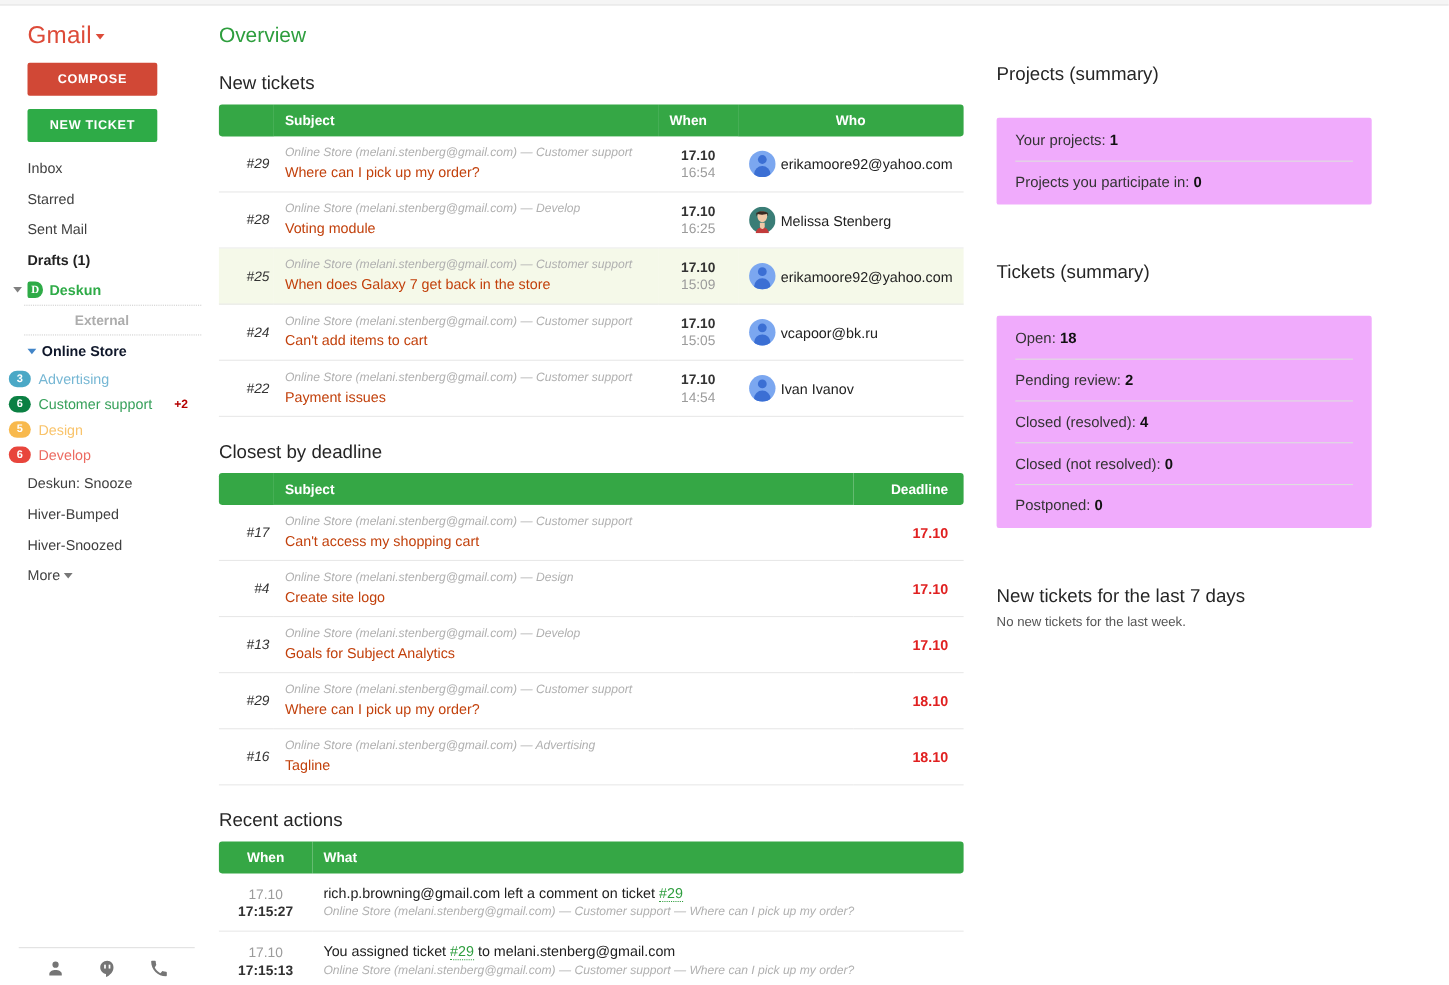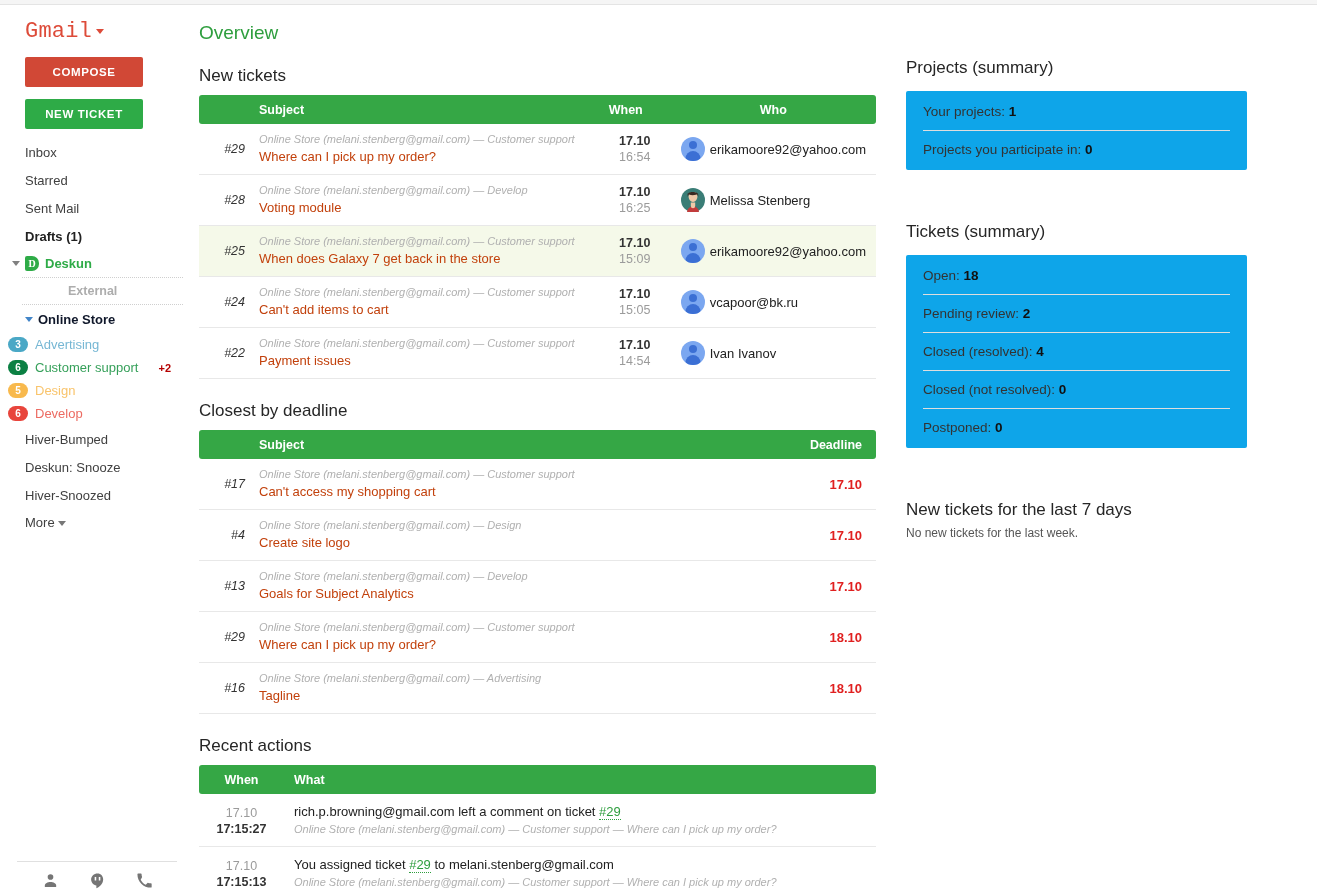--- a/index.html
+++ b/index.html
@@ -15,21 +15,21 @@
     background: #f5f5f5; border-bottom: 1px solid #e4e4e4;
   }
 
   
   .sidebar {
     position: absolute; left: 0; top: 6px; width: 193px; height: 889px;
     background: #fff;
   }
   .gmail-logo {
     position: absolute; left: 25px; top: 13px;
-    font-size: 22px; color: #dd4b39; font-family: Liberation Mono, monospace;
+    font-size: 22px; color: #dd4b39; font-family: Liberation Sans, sans-serif;
     letter-spacing: 0.2px;
     text-align: center;
   }
   .gmail-caret {
     display:inline-block; margin-left:4px; vertical-align: middle;
     width:0;height:0;border-left:4px solid transparent;border-right:4px solid transparent;
     border-top:5px solid #dd4b39;
   }
   .btn-compose, .btn-newticket {
     position:absolute; left:25px; width:118px; height:30px;
@@ -137,21 +137,21 @@
 
   .ra-when { width:85px; text-align:center; white-space:nowrap; vertical-align:top; padding-top:10px !important;}
   .ra-what { font-size:13px; color:#212121; line-height:19px; }
   .ra-sub { font-size:11px; color:#b0b0b0; font-style:italic; line-height:17px; }
   .tlink { color:#2e9e3e; border-bottom:1px dotted #2e9e3e; }
 
   
   .right { position:absolute; left:906px; top:6px; width:345px; }
   .r-title { font-size:17px; color:#262626; margin:52px 0 0 0; }
   .r-title.first { margin-top:52px; }
-  .panel { background:#0ea5e9; border-radius:2px; margin-top:13px; padding:2px 17px; width:341px; }
+  .panel { background:#f0abfc; border-radius:2px; margin-top:29px; padding:2px 17px; width:341px; }
   .panel-row {
     font-size:13.5px; color:#333; padding:11px 0; border-bottom:1px solid #dedede;
     white-space:nowrap;
   }
   .panel-row:last-child { border-bottom:none; }
   .panel-row b { color:#111; }
   .empty-note { font-size:12px; color:#555; margin-top:6px; }
 </style>
 </head>
 <body>
@@ -199,22 +199,22 @@
     </div>
     <div class="label-row">
       <span class="cnt-badge" style="background:#f8b94d">5</span>
       <span style="color:#f9c46c">Design</span>
     </div>
     <div class="label-row">
       <span class="cnt-badge" style="background:#e8453c">6</span>
       <span style="color:#ec6b62">Develop</span>
     </div>
 
+    <div class="nav-item">Deskun: Snooze</div>
     <div class="nav-item">Hiver-Bumped</div>
-    <div class="nav-item">Deskun: Snooze</div>
     <div class="nav-item">Hiver-Snoozed</div>
 
     <div class="more-row">
       <span>More</span><span class="more-caret"></span>
     </div>
   </div>
 
   <div class="sb-footer">
     <svg width="17" height="17" viewBox="0 0 24 24">
         <circle cx="12" cy="7" r="4"></circle>

